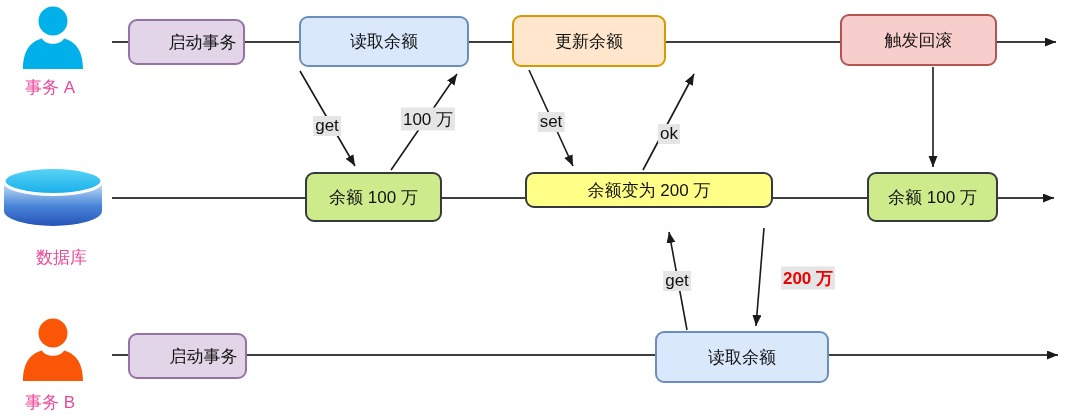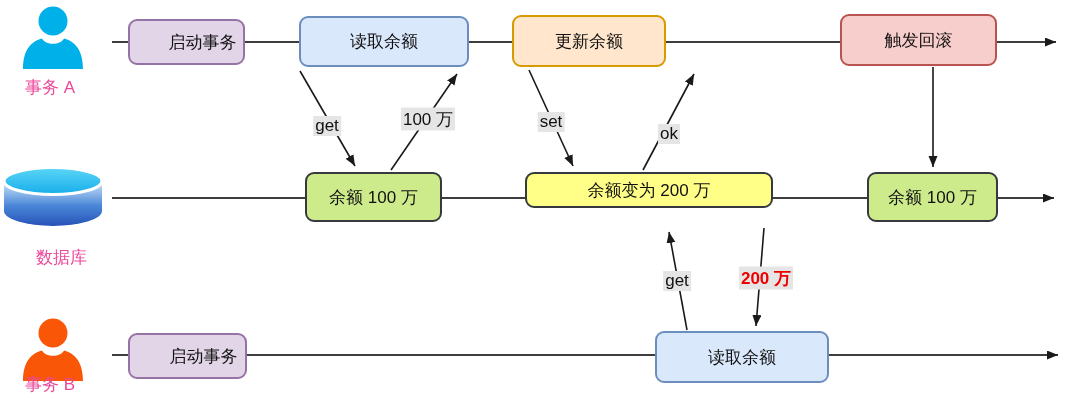--- a/index.html
+++ b/index.html
@@ -100,34 +100,34 @@
     </g>
 
     <g transform="translate(22,318)" style="fill:var(--person-b,#f95608)">
       <circle cx="31" cy="15" r="14.5"></circle>
       <path d="M1 63 C1 43 10 35 20 32.5 C23.5 39.5 38.5 39.5 42 32.5 C52 35 61 43 61 63 Z"></path>
     </g>
   </svg>
 
   <div class="actor-label" style="left:25px; top:76px;">事务 A</div>
   <div class="actor-label" style="left:36px; top:246px;">数据库</div>
-  <div class="actor-label" style="left:25px; top:373px;text-align:right;">事务 B</div>
+  <div class="actor-label" style="left:25px; top:391px;text-align:right;">事务 B</div>
 
   <div class="node purple" style="left:128px; top:19px; width:117px; height:46px;">启动事务</div>
   <div class="node blue" style="left:287px; top:16px; width:170px; height:51px;">读取余额</div>
   <div class="node orange" style="left:512px; top:15px; width:154px; height:52px;">更新余额</div>
   <div class="node red" style="left:840px; top:14px; width:157px; height:52px;">触发回滚</div>
 
   <div class="node green" style="left:305px; top:172px; width:137px; height:50px;">余额 100 万</div>
   <div class="node yellow" style="left:525px; top:172px; width:248px; height:36px;">余额变为 200 万</div>
   <div class="node green" style="left:867px; top:172px; width:131px; height:50px;">余额 100 万</div>
 
   <div class="node purple" style="left:128px; top:333px; width:119px; height:46px;">启动事务</div>
   <div class="node blue" style="left:643px; top:331px; width:174px; height:52px;">读取余额</div>
 
   <div class="edge-label" style="left:327px; top:126px;">get</div>
   <div class="edge-label" style="left:428px; top:119px;">100 万</div>
   <div class="edge-label" style="left:551px; top:122px;">set</div>
   <div class="edge-label" style="left:669px; top:122px;margin-top:12px;">ok</div>
   <div class="edge-label" style="left:677px; top:281px;">get</div>
-  <div class="edge-label red" style="left:766px; top:278px;">200 万</div>
+  <div class="edge-label red" style="left:808px; top:278px;">200 万</div>
 
 </div>
 
 </body></html>

